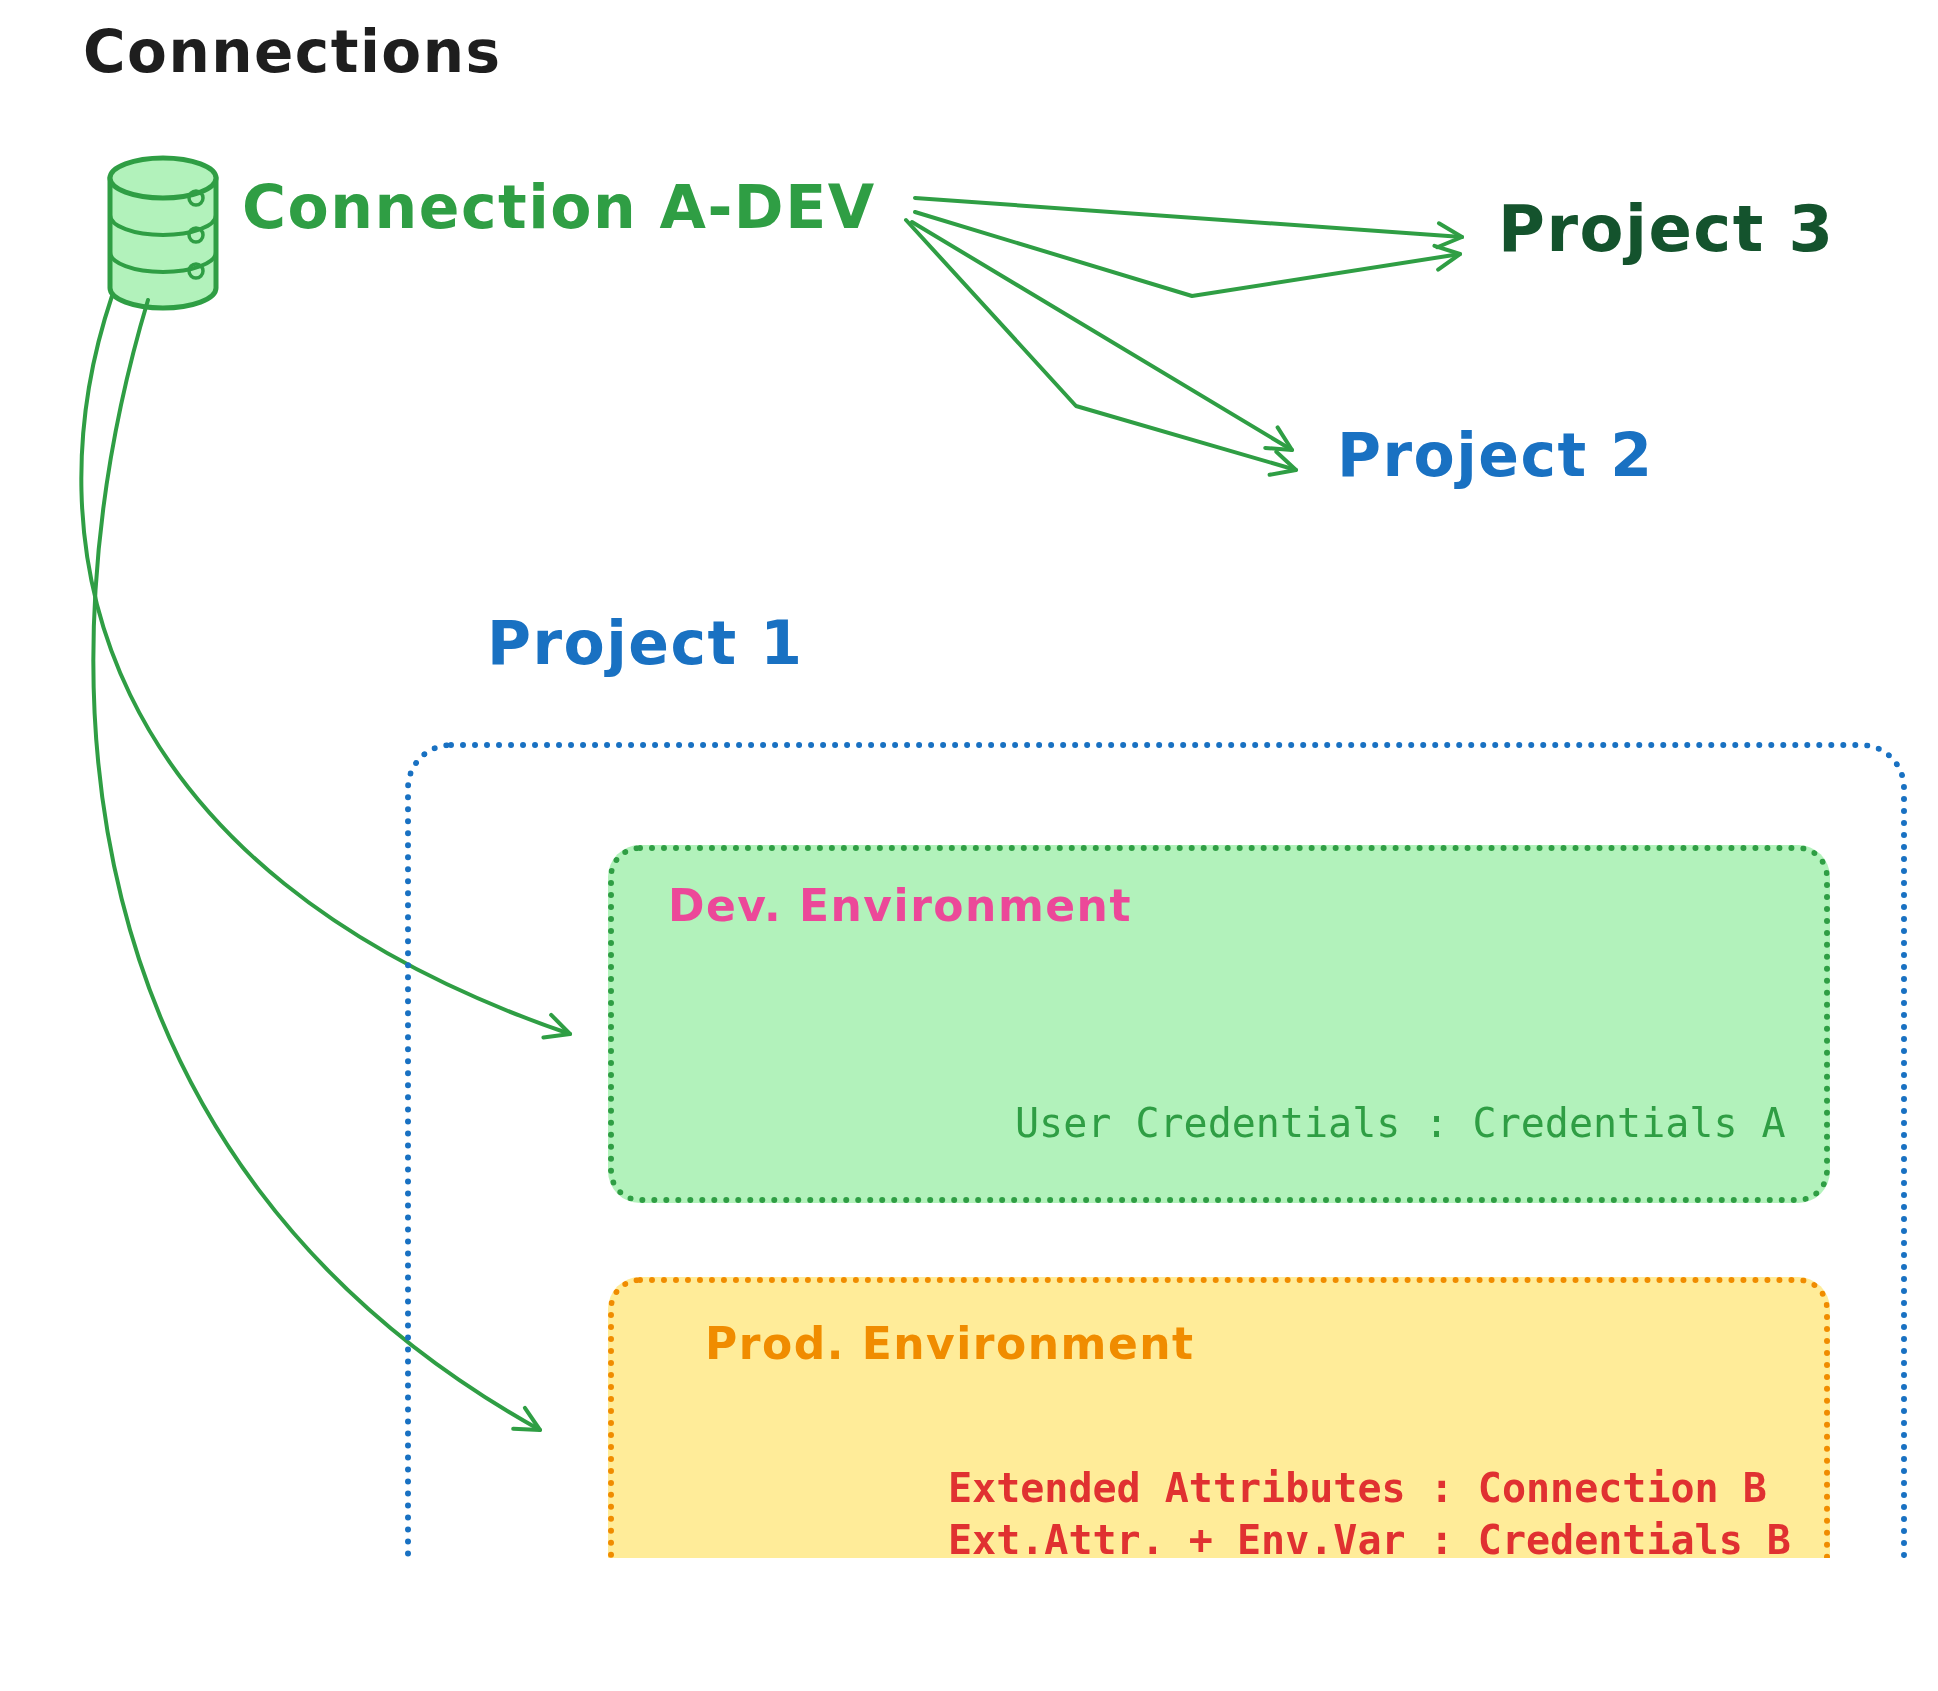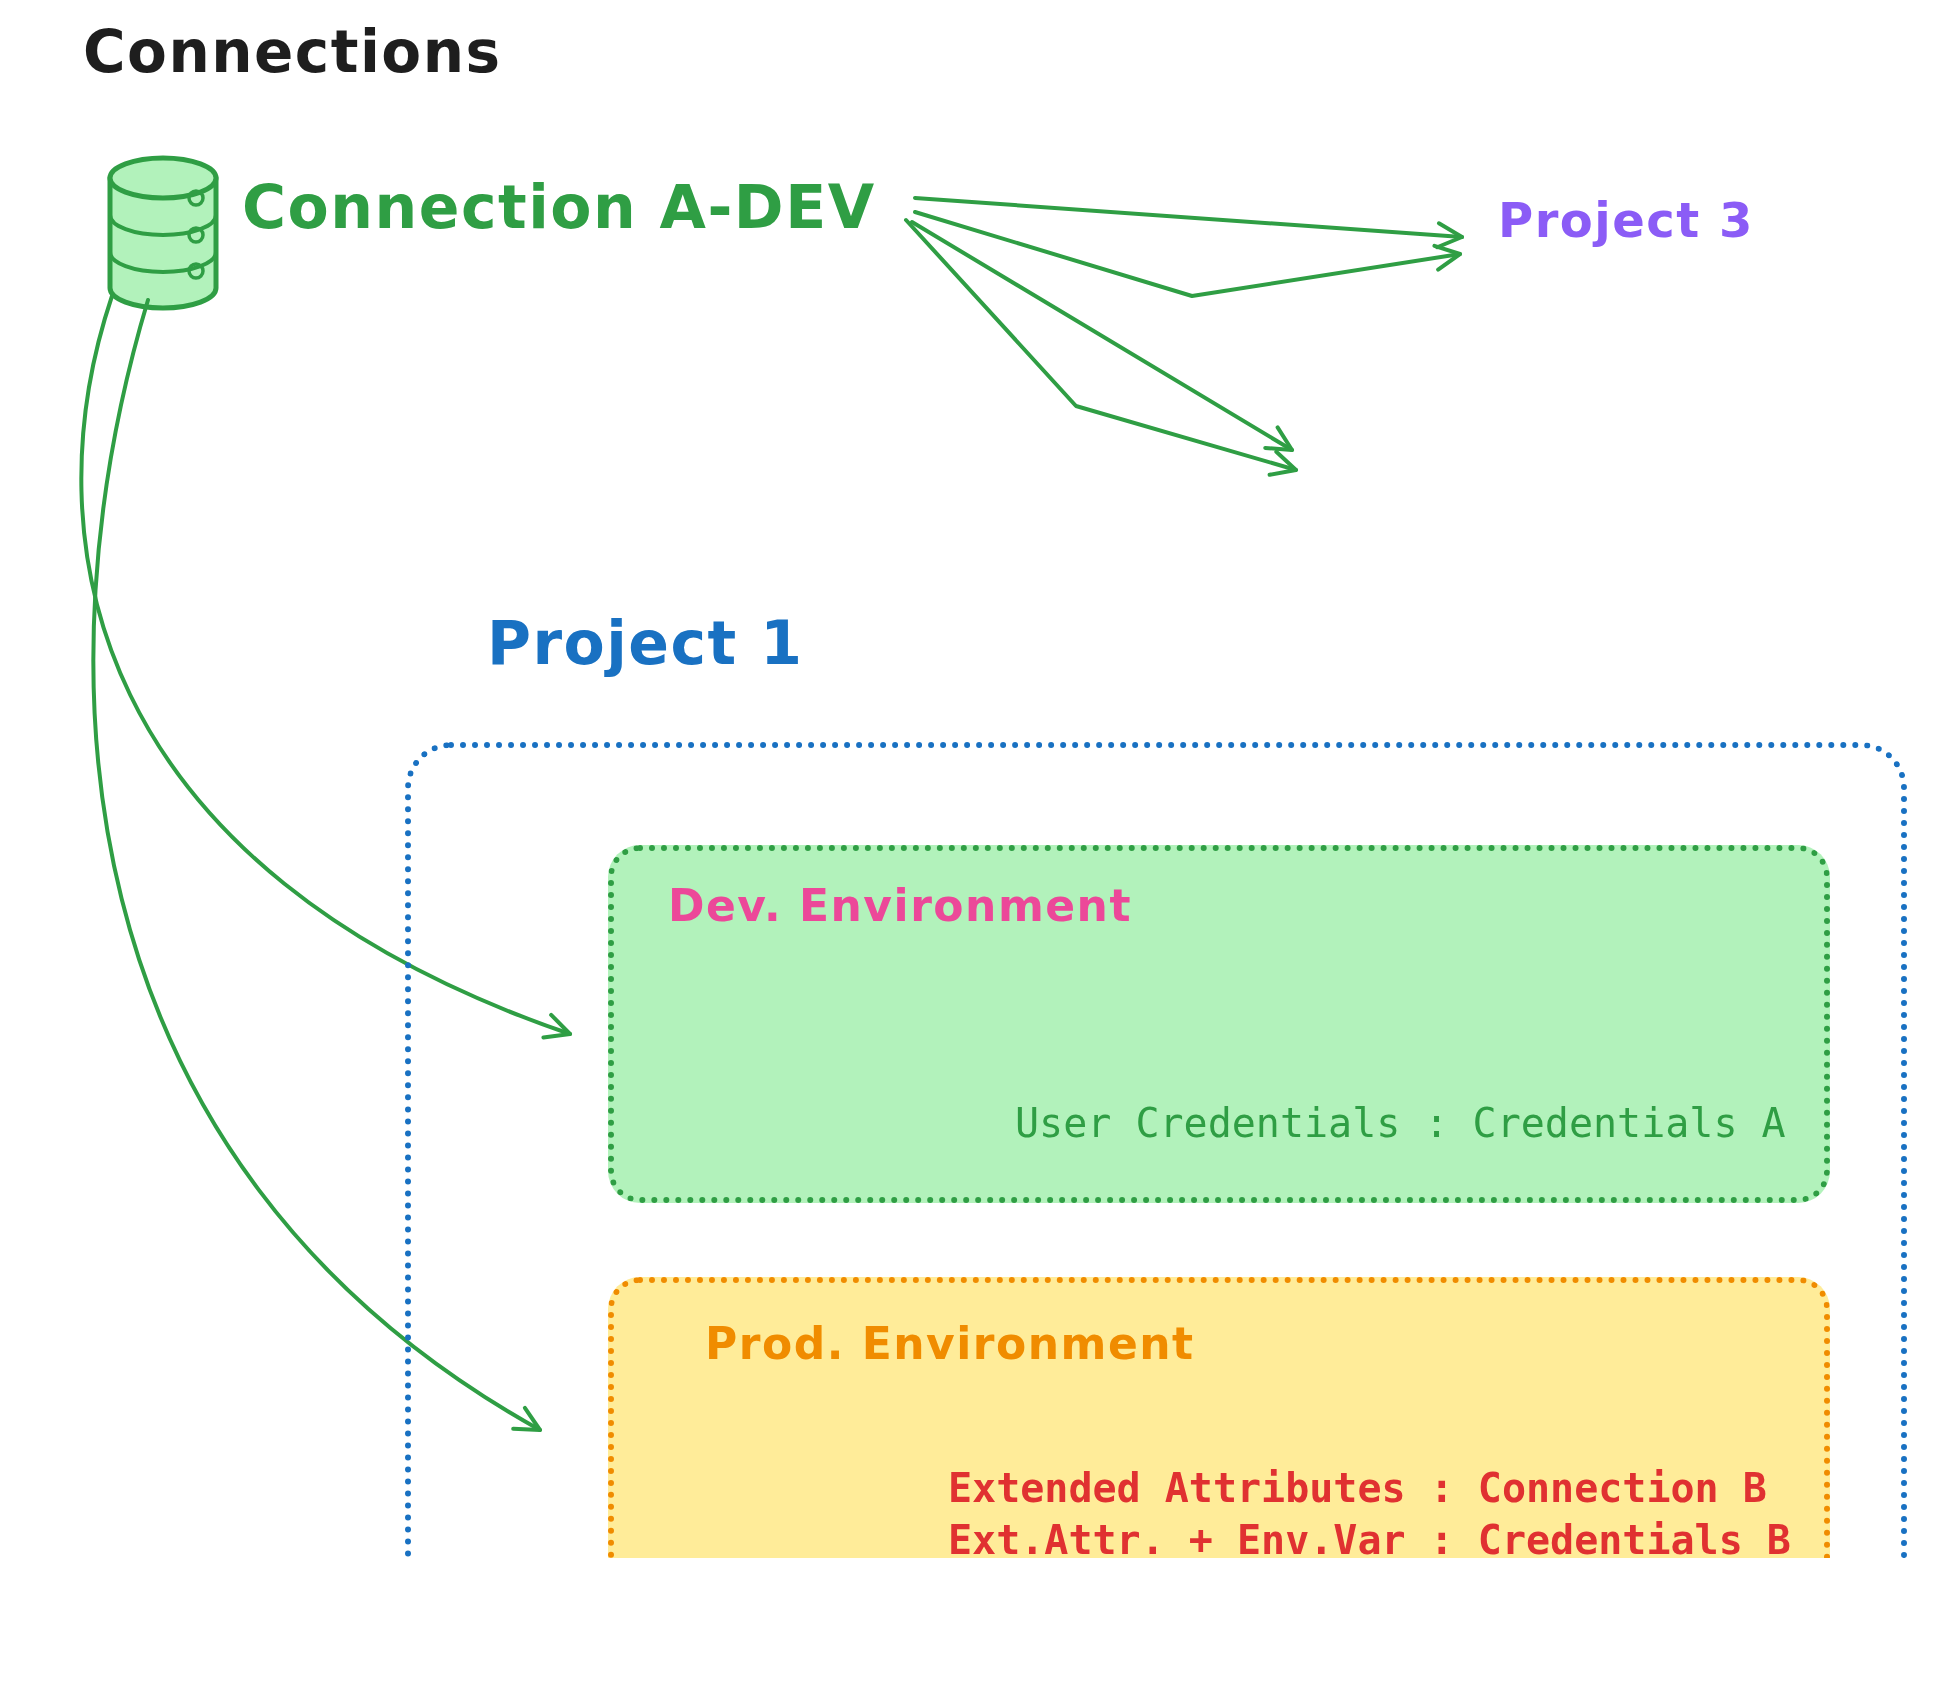--- a/index.html
+++ b/index.html
@@ -30,21 +30,21 @@
   #arrow-layer {
     position: absolute;
     left: 0;
     top: 0;
     width: 1938px;
     height: 1691px;
     pointer-events: none;
   }
   #title        { left: 83px;   top: 18px;   font-size: 58px; color: #1e1e1e; }
   #conn-label   { left: 242px;  top: 172px;  font-size: 60px; color: #2f9e44; }
-  #p3-label     { left: 1498px; top: 192px;  font-size: 48px; color: #8b5cf6; }
+  #p3-label     { left: 1498px; top: 192px;  font-size: 64px; color: #14532d; }
   #p2-label     { left: 1337px; top: 420px;  font-size: 60px; color: #1971c2; }
   #p1-label     { left: 487px;  top: 608px;  font-size: 60px; color: #1971c2; text-align: center; }
 
   .box {
     position: absolute;
     box-sizing: border-box;
   }
   #outer-box {
     left: 405px; top: 742px; width: 1502px; height: 944px;
     border: 6px dotted #1971c2;
@@ -110,20 +110,21 @@
   <div id="outer-box" class="box"></div>
   <div id="dev-box" class="box"></div>
   <div id="prod-box" class="box"></div>
 
   <span id="title" class="pos hand">Connections</span>
 
   <span id="conn-label" class="pos hand">Connection A-DEV</span>
 
   <span id="p3-label" class="pos hand">Project 3</span>
 
+  <span id="p2-label" class="pos hand">Project 2</span>
 
   <span id="p1-label" class="pos hand">Project 1</span>
 
   <span id="dev-title" class="pos hand">Dev. Environment</span>
 
   <span id="dev-cred" class="pos mono">User Credentials : Credentials A</span>
 
   <span id="prod-title" class="pos hand">Prod. Environment</span>
 
   <div id="prod-attrs" class="pos mono">

